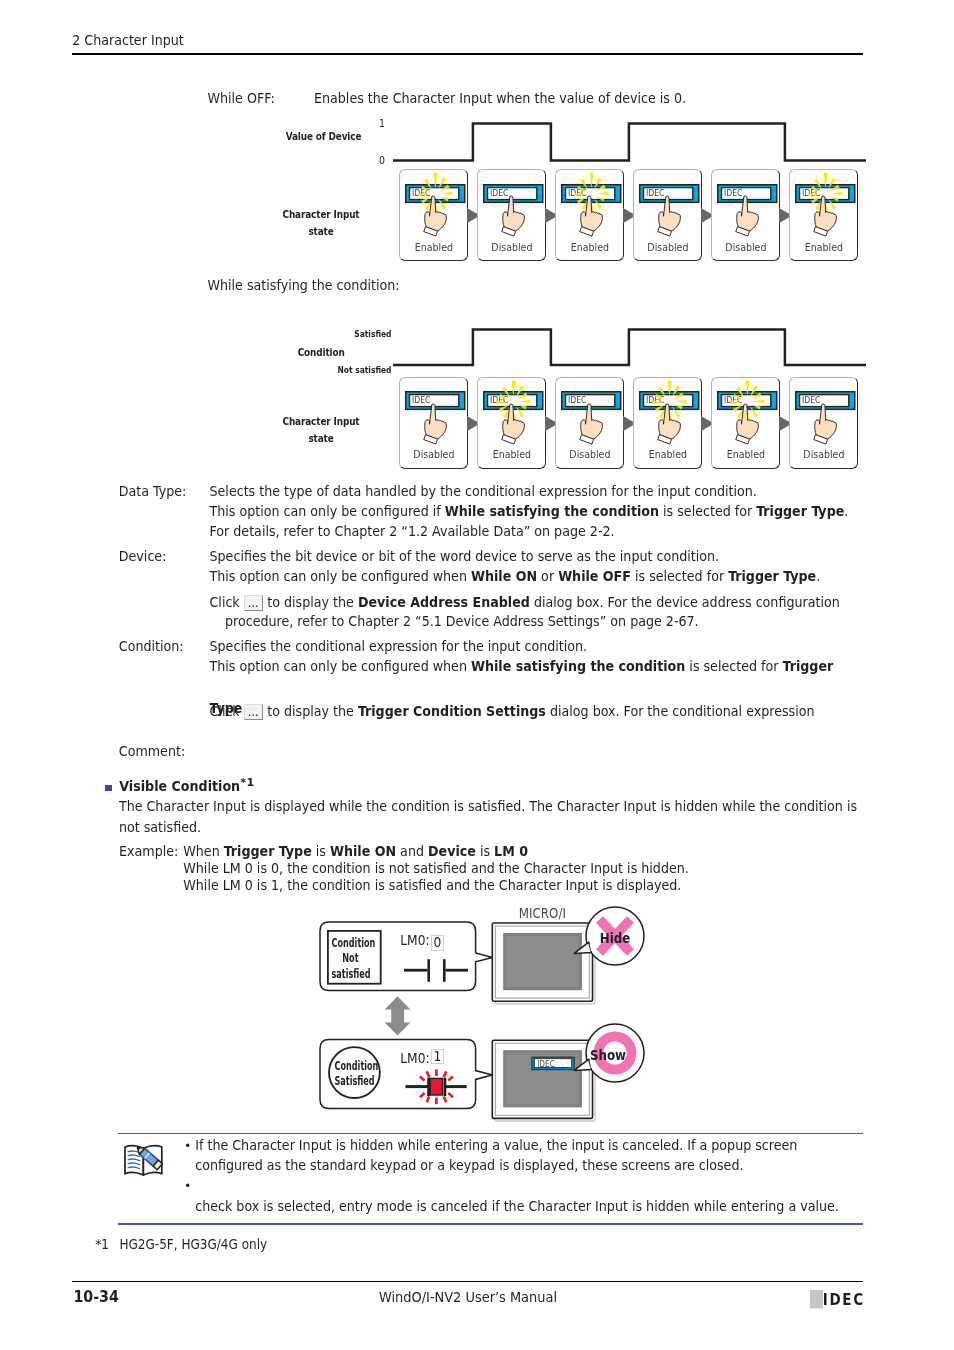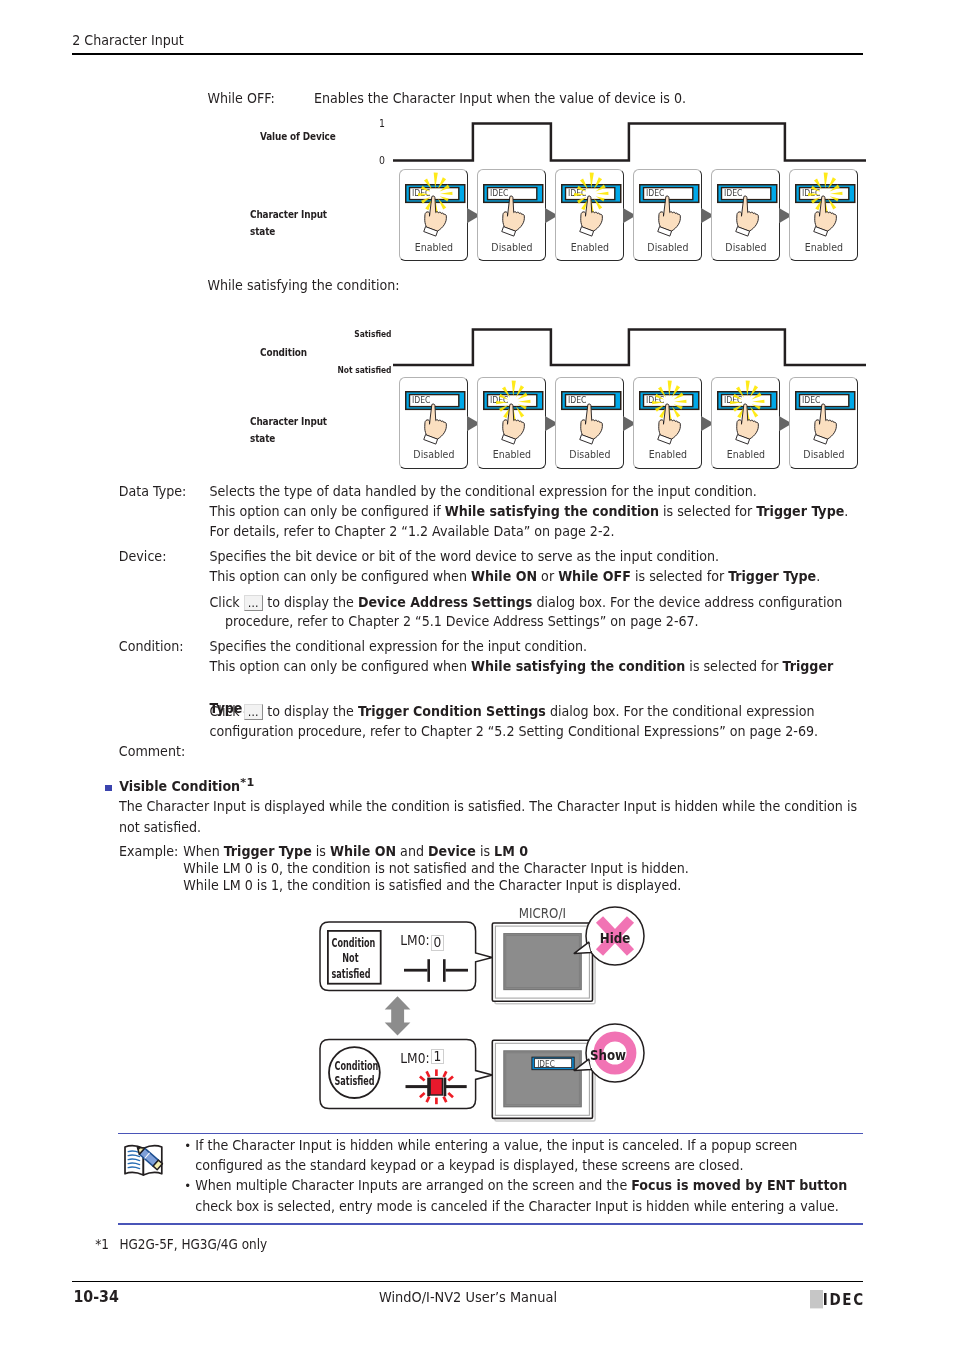--- a/index.html
+++ b/index.html
@@ -9,21 +9,21 @@
   .abs{position:absolute;}
   svg.abs{overflow:visible;}
   svg.ov{left:0;top:0;width:954px;height:1350px;pointer-events:none;}
 
   #hdr-title{left:72.2px;top:32.2px;font-size:14.1px;white-space:nowrap;}
   #hdr-rule{left:72px;top:53.2px;width:791px;height:1.7px;background:#000;}
 
   .ln{font-size:14.1px;line-height:19px;white-space:nowrap;height:19px;}
   b{font-weight:bold;text-align:center;}
 
-  .tdlab{font-size:9.9px;font-weight:bold;line-height:13px;text-align:left;white-space:nowrap;letter-spacing:-0.12px;}
+  .tdlab{font-size:9.9px;font-weight:bold;line-height:13px;text-align:center;white-space:nowrap;letter-spacing:-0.12px;}
   .tdax{font-size:10.4px;line-height:13px;white-space:nowrap;}
   .statebox{box-sizing:border-box;border:1.2px solid #2b2b2b;border-top-color:#b3b3b3;border-left-color:#b3b3b3;border-radius:6px;background:#fff;}
   .statecap{font-size:10.5px;text-align:center;color:#3f3f3f;}
   .btxt{font-family:"DejaVu Sans",sans-serif;font-stretch:condensed;font-size:8.6px;fill:#3f3f3f;}
   .tdsm{font-size:8.4px;font-weight:bold;line-height:12px;text-align:right;white-space:nowrap;}
   .hd2{font-size:14.1px;white-space:nowrap;}
   .hd2 sup{font-size:11.2px;font-weight:bold;vertical-align:baseline;position:relative;top:-4.6px;line-height:0;letter-spacing:0.6px;font-stretch:normal;}
   .minibtn{display:inline-block;box-sizing:border-box;width:19.5px;height:0;
            overflow:visible;vertical-align:baseline;position:relative;}
   .minibtn::before{content:"";position:absolute;left:0;top:-12.5px;width:19.5px;height:16px;
@@ -256,28 +256,27 @@
       <path d="M4.6 32.0L16.8 36.6L15.0 41.6L2.8 37.0Z" fill="#fff" stroke="#231f20" stroke-width="0.95" stroke-linejoin="round"></path>
     </svg>
 <div class="abs statecap" style="left:789.4px;top:448.4px;width:69.0px">Disabled</div>
 <div class="abs ln" style="left:118.8px;top:482.0px">Data Type:</div>
 <div class="abs ln" style="left:209.5px;top:482.0px"><span>Selects the type of data handled by the conditional expression for the input condition.</span></div>
 <div class="abs ln" style="left:209.5px;top:502.2px"><span>This option can only be configured if </span><b>While satisfying the condition</b><span> is selected for </span><b>Trigger Type</b><span>.</span></div>
 <div class="abs ln" style="left:209.5px;top:522.1px"><span>For details, refer to Chapter 2 “1.2 Available Data” on page 2-2.</span></div>
 <div class="abs ln" style="left:118.8px;top:547.2px">Device:</div>
 <div class="abs ln" style="left:209.5px;top:547.2px"><span>Specifies the bit device or bit of the word device to serve as the input condition.</span></div>
 <div class="abs ln" style="left:209.5px;top:567.2px"><span>This option can only be configured when </span><b>While ON</b><span> or </span><b>While OFF</b><span> is selected for </span><b>Trigger Type</b><span>.</span></div>
-<div class="abs ln" style="left:209.5px;top:593.0px"><span>Click </span><span class="minibtn"><span>…</span></span><span> to display the </span><b>Device Address Settings</b><span> dialog box. For the device address configuration</span></div>
+<div class="abs ln" style="left:209.5px;top:593.0px"><span>Click </span><span class="minibtn"><span>…</span></span><span> to display the </span><b>Device Address Enabled</b><span> dialog box. For the device address configuration</span></div>
 <div class="abs ln" style="left:225px;top:612.4px"><span>procedure, refer to Chapter 2 “5.1 Device Address Settings” on page 2-67.</span></div>
 <div class="abs ln" style="left:118.8px;top:636.9px">Condition:</div>
 <div class="abs ln" style="left:209.5px;top:636.9px"><span>Specifies the conditional expression for the input condition.</span></div>
 <div class="abs ln" style="left:209.5px;top:657.1px"><span>This option can only be configured when </span><b>While satisfying the condition</b><span> is selected for </span><b>Trigger</b></div>
 <div class="abs ln" style="left:209.5px;top:699px"><b>Type</b><span>.</span></div>
 <div class="abs ln" style="left:209.5px;top:702.1px"><span>Click </span><span class="minibtn"><span>…</span></span><span> to display the </span><b>Trigger Condition Settings</b><span> dialog box. For the conditional expression</span></div>
-<div class="abs ln" style="left:209.5px;top:721.9px"><span>configuration procedure, refer to Chapter 2 “5.2 Setting Conditional Expressions” on page 2-69.</span></div>
 <div class="abs ln" style="left:118.8px;top:742.1px">Comment:</div>
 <div class="abs" style="left:105.2px;top:784.6px;width:6.7px;height:6.9px;background:#3b44ae"></div>
 <div class="abs hd2" style="left:119.3px;top:777.7px"><b>Visible Condition</b><sup>*1</sup></div>
 <div class="abs ln" style="left:118.9px;top:797.3px">The Character Input is displayed while the condition is satisfied. The Character Input is hidden while the condition is</div>
 <div class="abs ln" style="left:118.9px;top:817.5px">not satisfied.</div>
 <div class="abs ln" style="left:119.0px;top:841.6px">Example:</div>
 <div class="abs ln" style="left:183.3px;top:841.6px"><span>When </span><b>Trigger Type</b><span> is </span><b>While ON</b><span> and </span><b>Device</b><span> is </span><b>LM 0</b></div>
 <div class="abs ln" style="left:183.3px;top:859.0px"><span>While LM 0 is 0, the condition is not satisfied and the Character Input is hidden.</span></div>
 <div class="abs ln" style="left:183.3px;top:876.4px"><span>While LM 0 is 1, the condition is satisfied and the Character Input is displayed.</span></div>
 <svg class="abs ov">
@@ -375,21 +374,20 @@
         <path d="M15.2 12.0 L9.0 16.0 L15.2 20.0 Z" fill="#f4eeb0" stroke="#231f20" stroke-width="1.5" stroke-linejoin="round"></path>
         <path d="M33.4 12.0 L38.8 12.0 L38.8 20.0 L33.4 20.0 Z" fill="#f4eeb0" stroke="#231f20" stroke-width="1.5" stroke-linejoin="round"></path>
         <path d="M9.0 16.0 L12.0 14.0 L12.0 18.0 Z" fill="#231f20" stroke="none"></path>
         <path d="M22.0 12.3 L22.0 19.7" stroke="#fff" stroke-width="1.0" fill="none"></path>
       </g>
     </svg>
 <div class="abs notebul" style="left:184.2px;top:1135.6px">•</div>
 <div class="abs ln" style="left:195.2px;top:1135.6px"><span>If the Character Input is hidden while entering a value, the input is canceled. If a popup screen</span></div>
 <div class="abs ln" style="left:195.2px;top:1155.9px"><span>configured as the standard keypad or a keypad is displayed, these screens are closed.</span></div>
 <div class="abs notebul" style="left:184.2px;top:1176.2px">•</div>
-<div class="abs ln" style="left:195.2px;top:1176.2px"><span>When multiple Character Inputs are arranged on the screen and the </span><b>Focus is moved by ENT button</b></div>
 <div class="abs ln" style="left:195.2px;top:1196.5px"><span>check box is selected, entry mode is canceled if the Character Input is hidden while entering a value.</span></div>
 <div class="abs fnote" style="left:95.2px;top:1236.2px">*1</div>
 <div class="abs fnote" style="left:119.4px;top:1236.2px">HG2G-5F, HG3G/4G only</div>
 <div class="abs" id="ftr-rule"></div>
 <div class="abs" id="ftr-page">10-34</div>
 <div class="abs" id="ftr-mid">WindO/I-NV2 User’s Manual</div>
 <div class="abs" id="ftr-logo"><svg width="56" height="22" viewBox="0 0 56 22">
         <rect x="0" y="0" width="13.0" height="18.4" fill="#c6c6c6"></rect>
         <text x="12.7" y="14.6" class="logotxt">IDEC</text>
       </svg></div>

